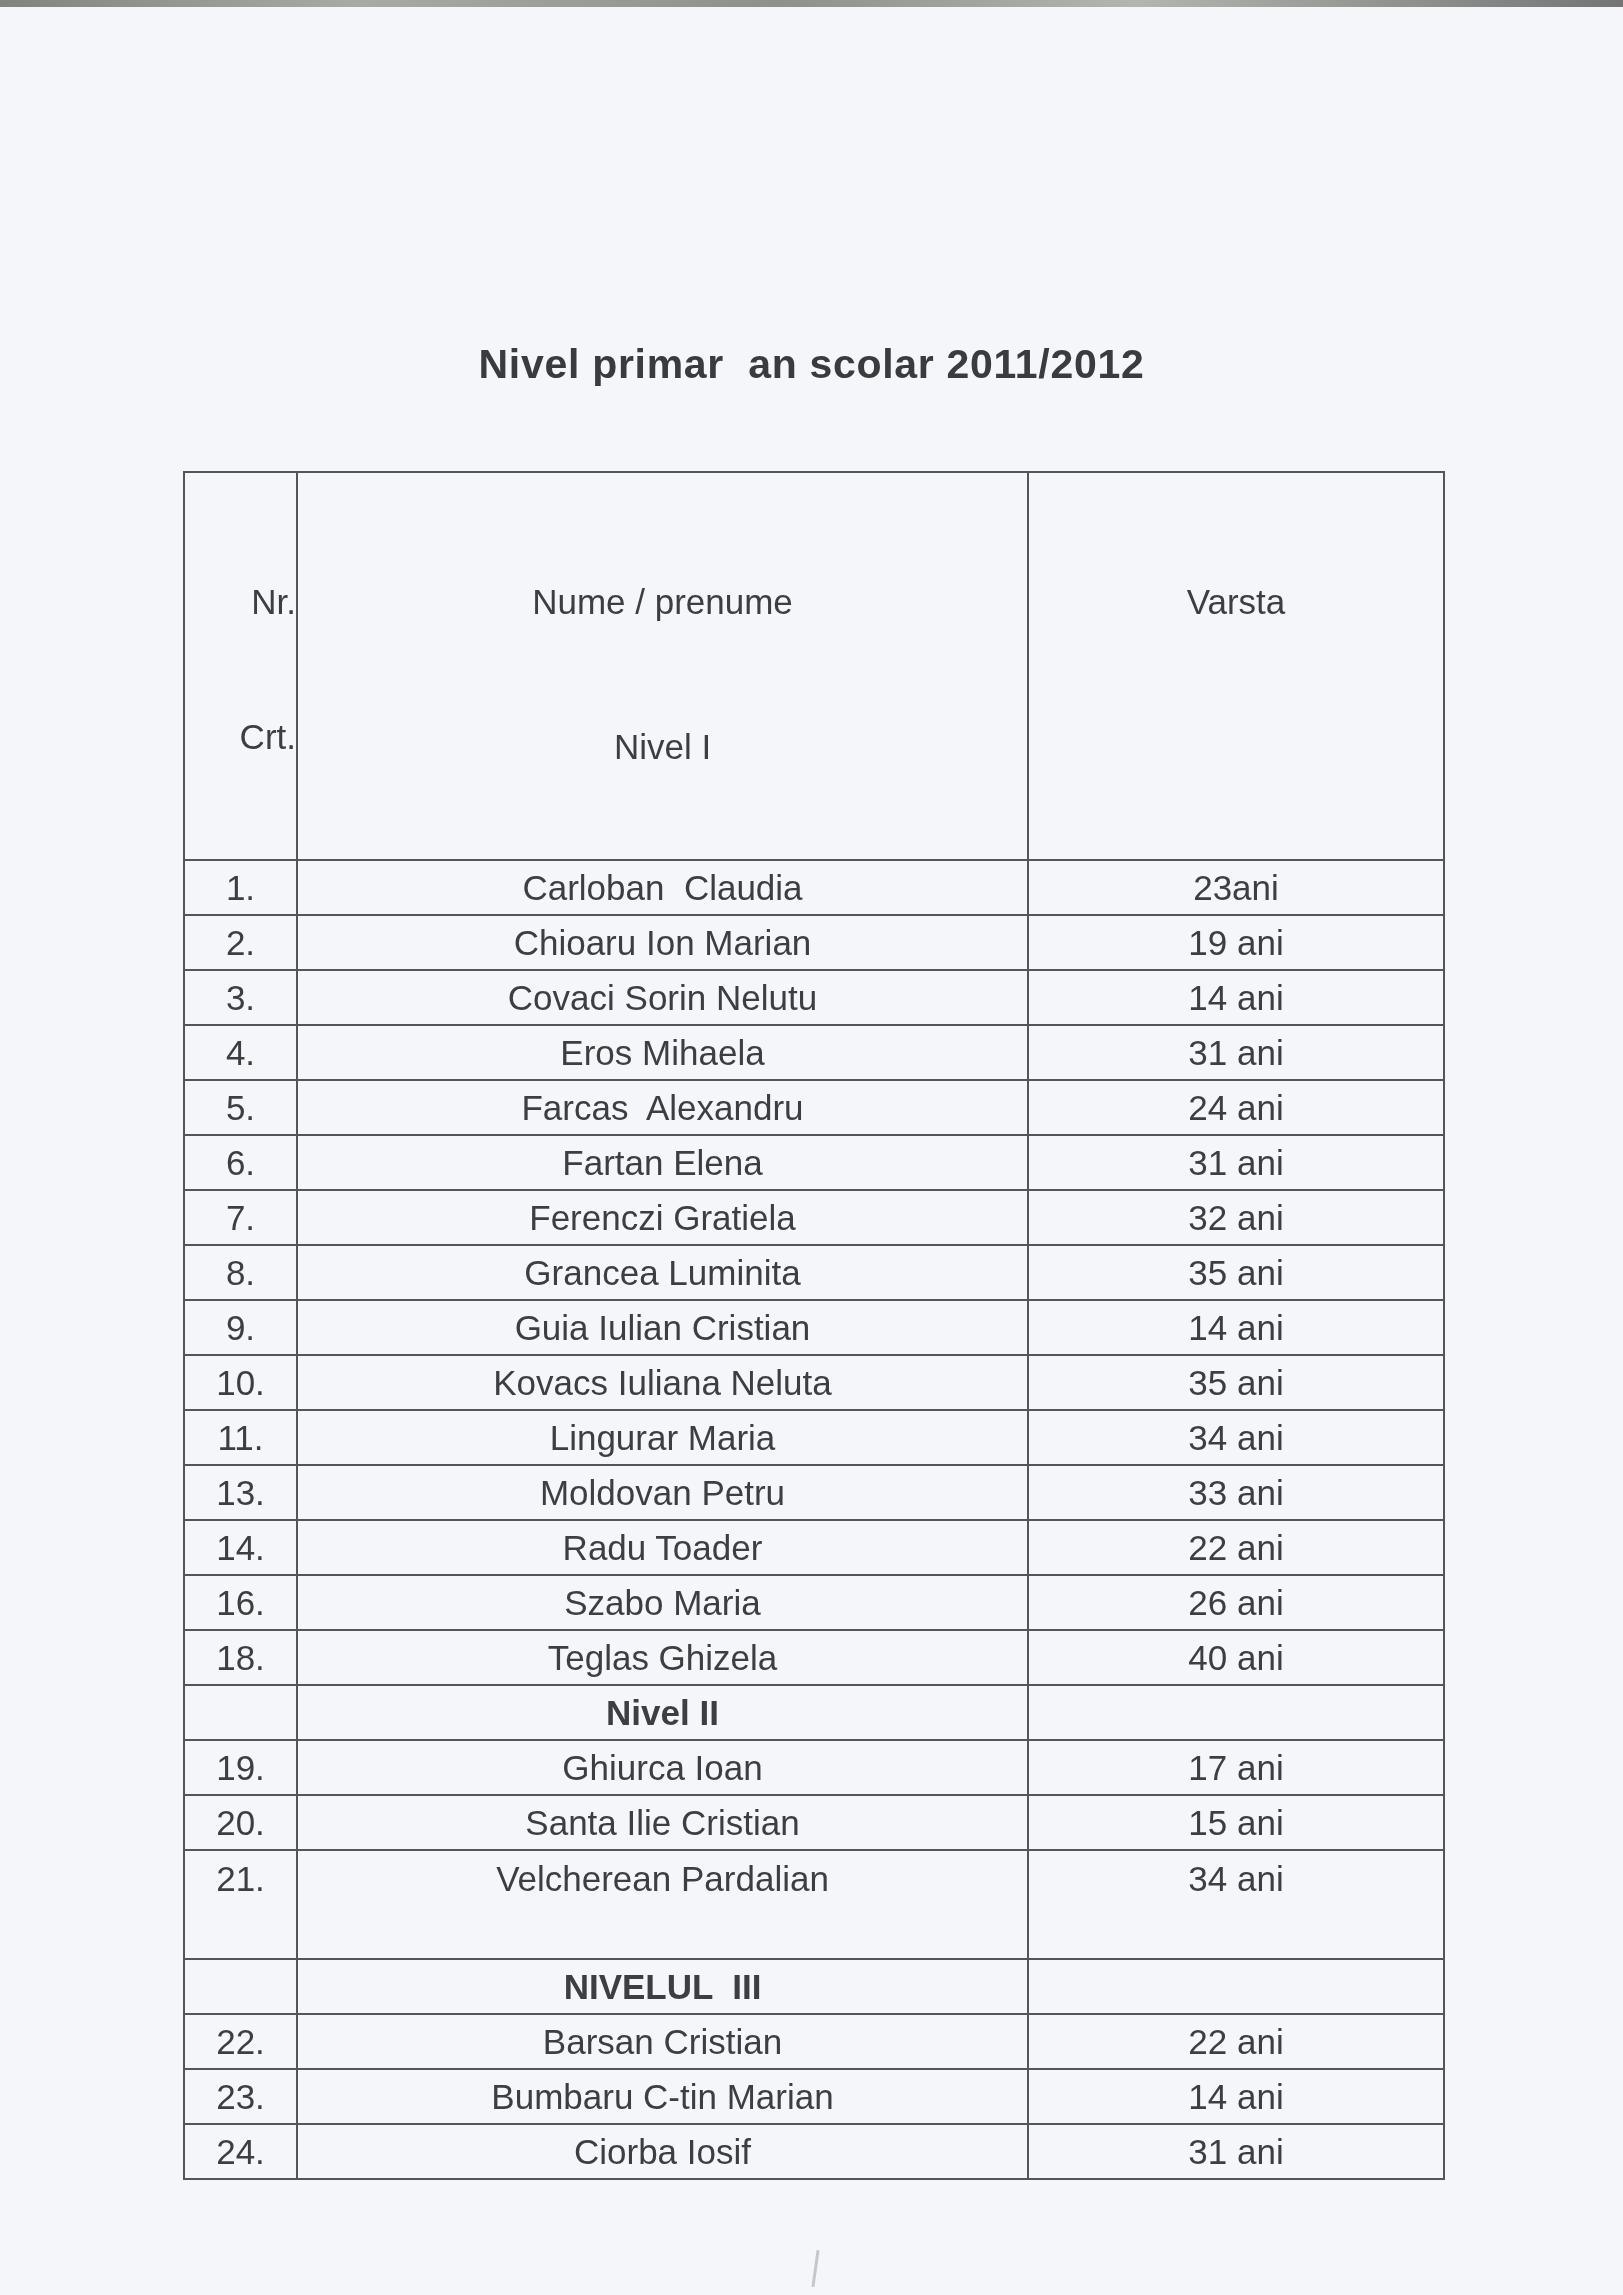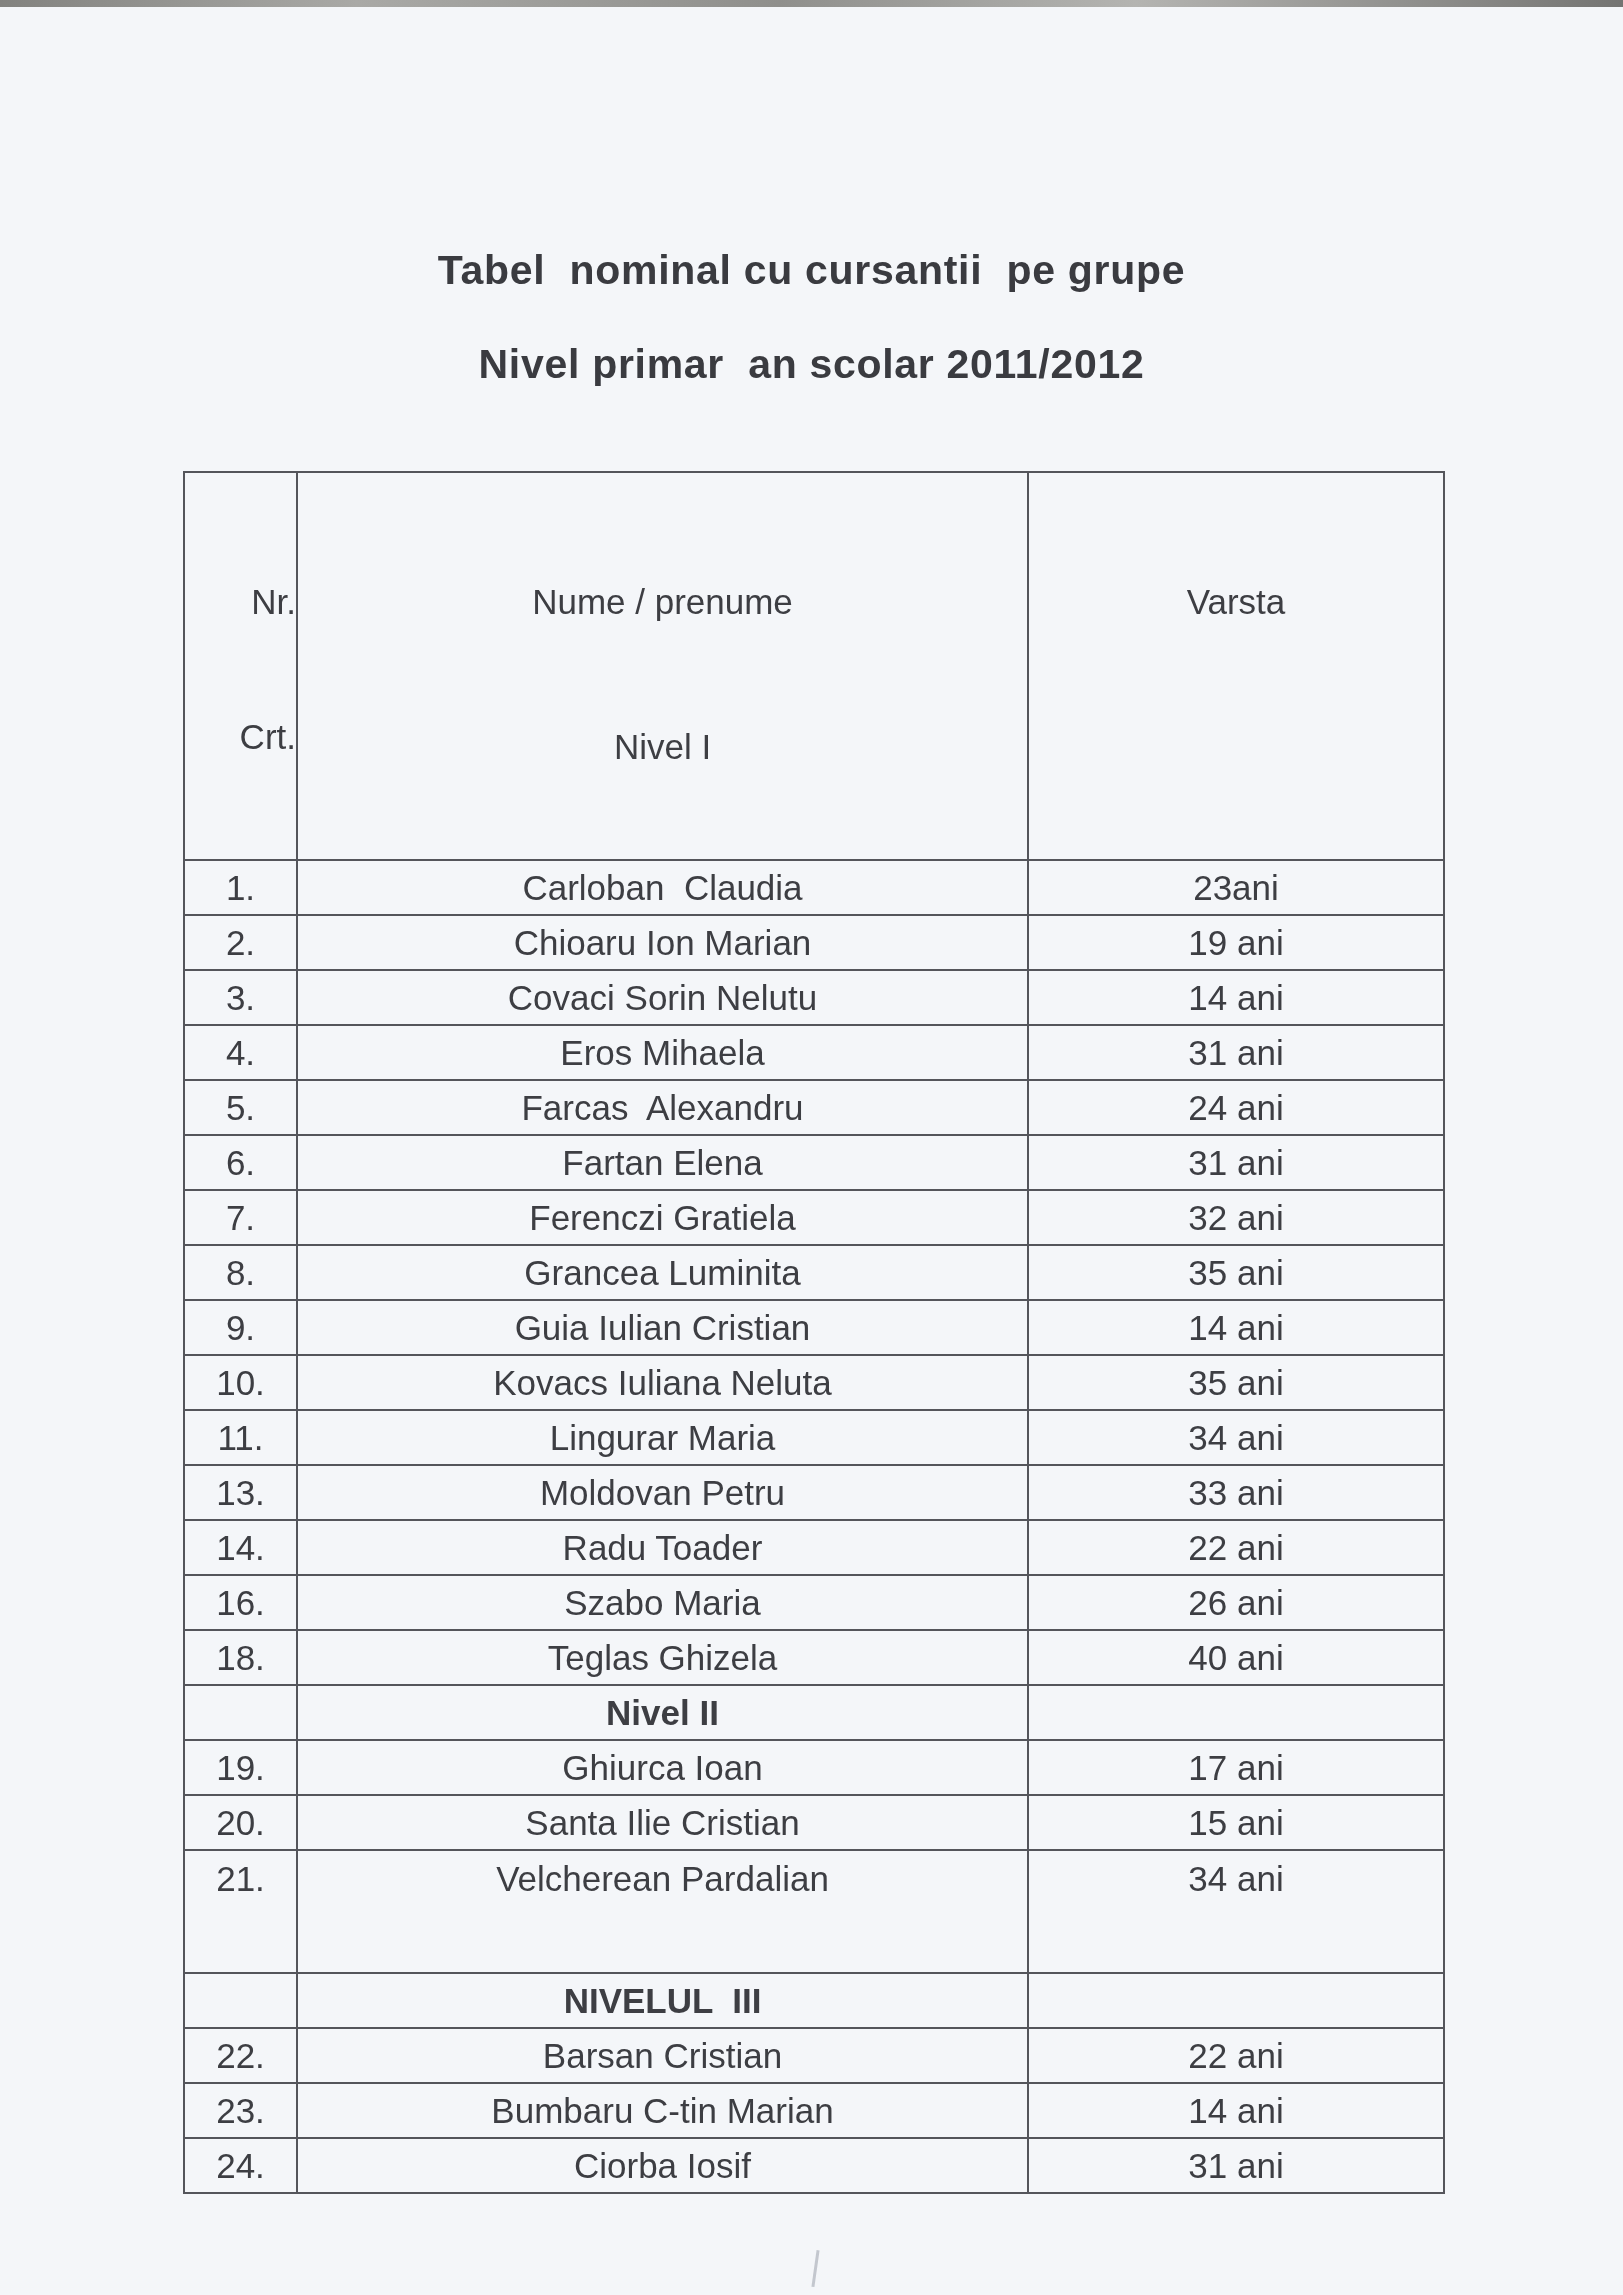--- a/index.html
+++ b/index.html
@@ -49,31 +49,30 @@
     white-space:pre;
     overflow:hidden;
     color:#3d3e43;
   }
   .doc-table thead tr { height:108px; }
   .doc-table thead th { vertical-align:top; padding-top:15.7px; line-height:45px;text-align:center; }
   .doc-table th.h-nr { text-align:right; padding-left:17px; }
   .doc-table .h-sub { margin-top:10.5px; font-weight:400; }
   .doc-table tbody tr { height:55px; }
   .doc-table tbody tr.section td { font-weight:700; }
-  .doc-table tbody tr.tall { height:123px; }
+  .doc-table tbody tr.tall { height:109px; }
   .doc-table tbody tr.tall td { vertical-align:top; line-height:55px; }
 </style>
 </head>
 <body>
 
 <div class="page">
 
   <div class="scan-edge-top"></div>
 
-  <div class="title-line title-1">Tabel  nominal cu cursantii  pe grupe</div>
   <div class="title-line title-2">Nivel primar  an scolar 2011/2012</div>
 
   <table class="doc-table">
     <colgroup>
       <col style="width:113px">
       <col style="width:731px">
       <col style="width:416px">
     </colgroup>
     <thead>
       <tr>

